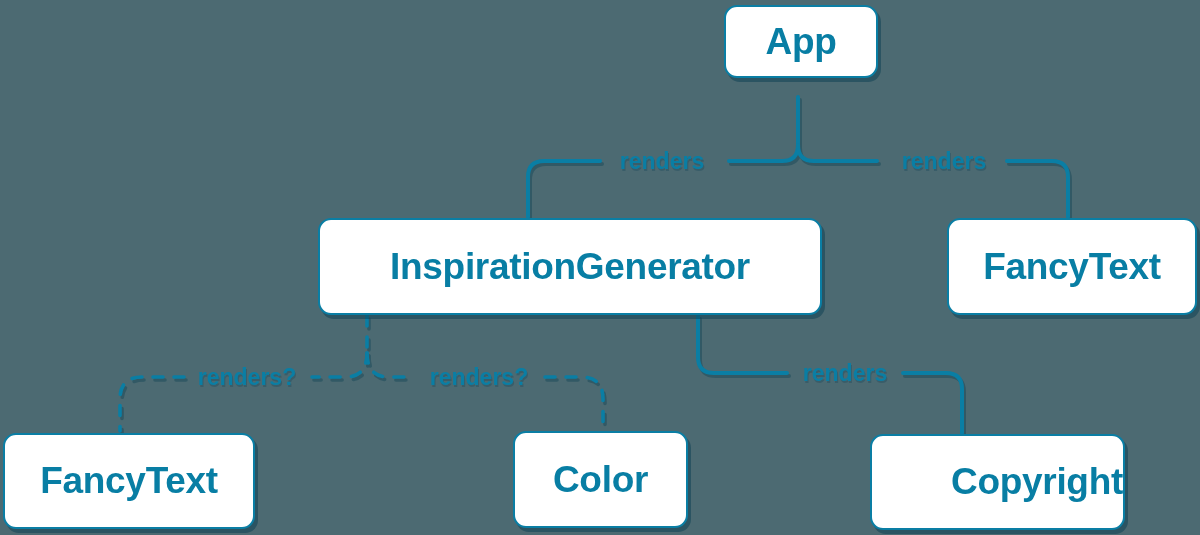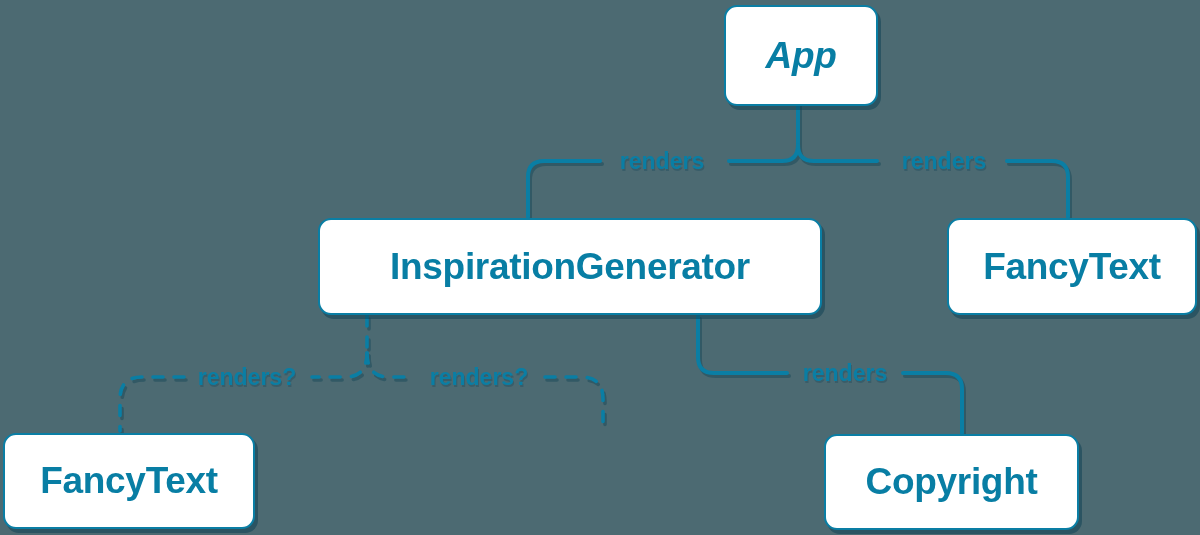--- a/index.html
+++ b/index.html
@@ -74,38 +74,41 @@
 
     <path class="dashed" d="M367 316 V353"></path>
 
     <path class="dashed" d="M367 353 Q367 377 345 377 H312"></path>
     <path class="dashed" d="M184 377 H142 Q120 377 120 399 V431"></path>
 
     <path class="dashed" d="M367 353 Q367 377 389 377 H413"></path>
     <path class="dashed" d="M545 377 H581 Q603 377 603 399 V428"></path>
   </svg>
 
-  <div class="node" style="left:724px; top:5px; width:154px; height:101px;font-style:italic;">
+  <div class="node" style="left:724px; top:5px; width:154px; height:73px;">
     <span>App</span>
   </div>
 
   <div class="node" style="left:318px; top:218px; width:504px; height:97px;">
     <span>InspirationGenerator</span>
   </div>
 
   <div class="node" style="left:947px; top:218px; width:250px; height:97px;">
     <span>FancyText</span>
   </div>
 
   <div class="node" style="left:3px; top:433px; width:252px; height:96px;">
     <span>FancyText</span>
   </div>
 
+  <div class="node" style="left:513px; top:431px; width:175px; height:97px;">
+    <span>Color</span>
+  </div>
 
-  <div class="node" style="left:824px; top:434px; width:255px; height:96px;">
+  <div class="node" style="left:870px; top:434px; width:255px; height:96px;justify-content:flex-end;">
     <span>Copyright</span>
   </div>
 
   <div class="edge-label" style="left:662px; top:161px;">renders</div>
 
   <div class="edge-label" style="left:944px; top:161px;">renders</div>
 
   <div class="edge-label" style="left:845px; top:373px;">renders</div>
 
   <div class="edge-label" style="left:247px; top:377px;">renders?</div>

